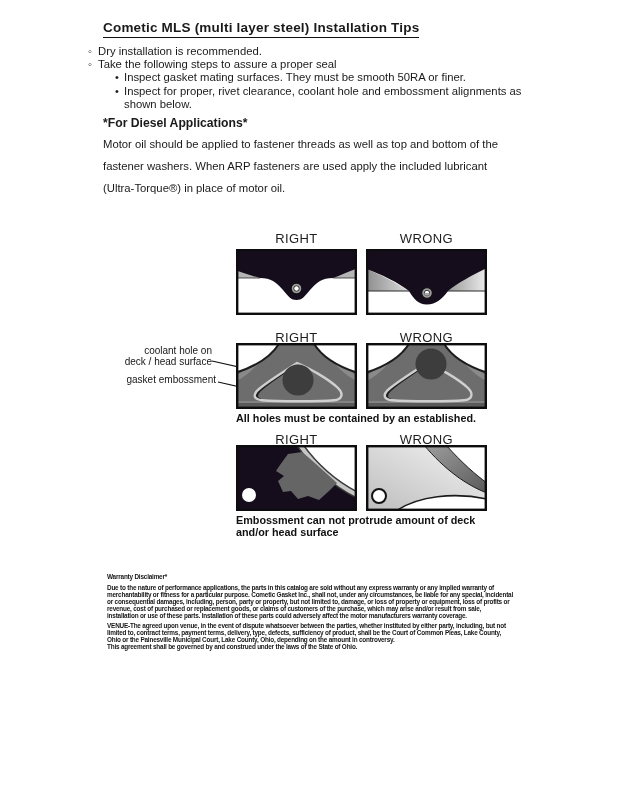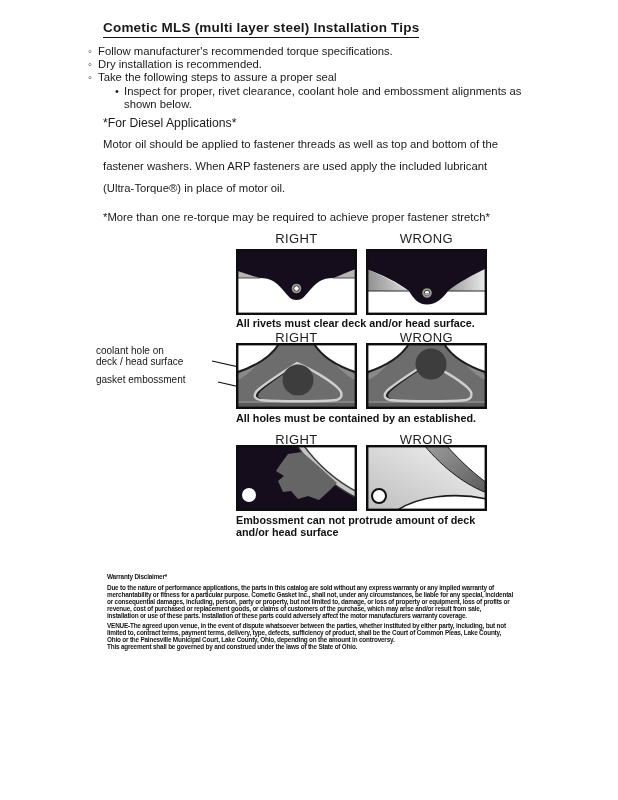--- a/index.html
+++ b/index.html
@@ -11,58 +11,57 @@
          border-bottom:1.6px solid #111;padding-bottom:2px;white-space:nowrap;}
 
   .bullets{left:88px;top:45px;width:450px;list-style:none;margin:0;padding:0;
            font-size:11.3px;line-height:13.2px;}
   .bullets li{position:relative;}
   .bullets .l1{padding-left:10px;}
   .bullets .l2{margin-left:27px;padding-left:9px;}
   .mk1::before{content:"◦";position:absolute;left:0;top:0;font-size:11px;}
   .mk2::before{content:"•";position:absolute;left:0;top:0;font-size:11px;}
 
-  .h2{left:103px;top:116px;font-size:12.2px;font-weight:normal;}
+  .h2{left:103px;top:116px;font-size:12.2px;font-weight:bold;}
   .body-p{left:103px;width:416px;font-size:11.3px;line-height:22px;}
   .p1{top:133px;} .p2{top:168px;} .p3{top:206px;}
 
   .dlabel{width:121px;text-align:center;font-size:13px;letter-spacing:.4px;color:#1d1d1d;}
   .dbox{width:121px;height:66px;}
   .dbox svg{display:block;}
   .caption{left:236px;width:290px;font-size:10.8px;font-weight:bold;line-height:11.6px;color:#111;}
 
-  .ann{font-size:10px;line-height:11.4px;color:#161616;}
+  .ann{font-size:10px;line-height:11.4px;text-align:right;color:#161616;}
   .ann1{left:96px;top:345px;width:116px;}
   .ann2{left:96px;top:374px;width:120px;}
 
   .legal{left:107px;top:573px;width:406px;font-size:6.4px;line-height:7px;
          font-weight:600;letter-spacing:-0.2px;color:#161616;}
   .legal div{margin:0 0 3px 0;}
   .legal .tight{margin-bottom:0;}
   .legal .head{margin-bottom:4px;}
 
   .footer{left:390px;top:760px;font-size:11.5px;color:#2d2d2d;letter-spacing:.2px;text-align:right;}
 </style>
 </head>
 <body>
 
 <div class="page">
 
   <div class="abs title">Cometic MLS (multi layer steel) Installation Tips</div>
 
   <ul class="abs bullets">
-    <li class="l1 mk1"><span>Follow manufacturer's recommended torque specifications.</span></li>
     <li class="l1 mk1"><span>Dry installation is recommended.</span></li>
     <li class="l1 mk1"><span>Take the following steps to assure a proper seal</span></li>
+    <li class="l2 mk2"><span>Inspect gasket mating surfaces.  They must be smooth 50RA or finer.</span></li>
     <li class="l2 mk2"><span>Inspect for proper, rivet clearance, coolant hole and embossment alignments as shown below.</span></li>
   </ul>
 
   <div class="abs h2">*For Diesel Applications*</div>
   <div class="abs body-p p1">Motor oil should be applied to fastener threads as well as top and bottom of the fastener washers. When ARP fasteners are used apply the included lubricant (Ultra-Torque®) in place of motor oil.</div>
-  <div class="abs body-p p3">*More than one re-torque may be required to achieve proper fastener stretch*</div>
 
   <div class="abs dlabel" style="left:236px;top:231px">RIGHT</div>
   <div class="abs dlabel" style="left:366px;top:231px">WRONG</div>
 
   <div class="abs dbox" style="left:236px;top:249px">
     <svg width="121" height="66" viewBox="0 0 121 66">
       <rect x="0" y="0" width="121" height="66" fill="#ffffff"></rect>
       <rect x="0" y="0" width="121" height="29" fill="#150d1c"></rect>
       <path d="M24 29 C35 29 40 33 47 41 C53 48 55 51 60.5 51 C66 51 68 48 74 41 C81 33 86 29 97 29 Z" fill="#150d1c"></path>
       <path d="M0 21.5 C8 24.2 16 27 24 29 L0 29 Z" fill="#b5b5b5"></path>
@@ -94,21 +93,20 @@
       <path d="M0 0 H121 V19 C106 26 92 34 82 42 C76 50 70 55.5 61 55.5 C52 55.5 48 50 43 42 C33 34 15 25 0 20 Z" fill="#150d1c"></path>
       <g transform="translate(61,44)">
         <circle cx="0" cy="0" r="5.4" fill="#9c9c9c" stroke="#101010" stroke-width="1.2"></circle>
         <circle cx="0" cy="0" r="2.7" fill="#ffffff" stroke="#101010" stroke-width="0.8"></circle>
         <path d="M-2.7 0 A2.7 2.7 0 0 0 2.7 0 Z" fill="#a6a6a6"></path>
       </g>
       <rect x="1.2" y="1.2" width="118.6" height="63.6" fill="none" stroke="#0d0d0d" stroke-width="2.4"></rect>
     </svg>
   </div>
 
-  <div class="abs caption" style="top:318px">All rivets must clear deck and/or head surface.</div>
 
   <div class="abs dlabel" style="left:236px;top:330px">RIGHT</div>
   <div class="abs dlabel" style="left:366px;top:330px">WRONG</div>
 
   <div class="abs ann ann1">
     <div>coolant hole on</div>
     <div>deck / head surface</div>
   </div>
   <div class="abs ann ann2">gasket embossment</div>
 

